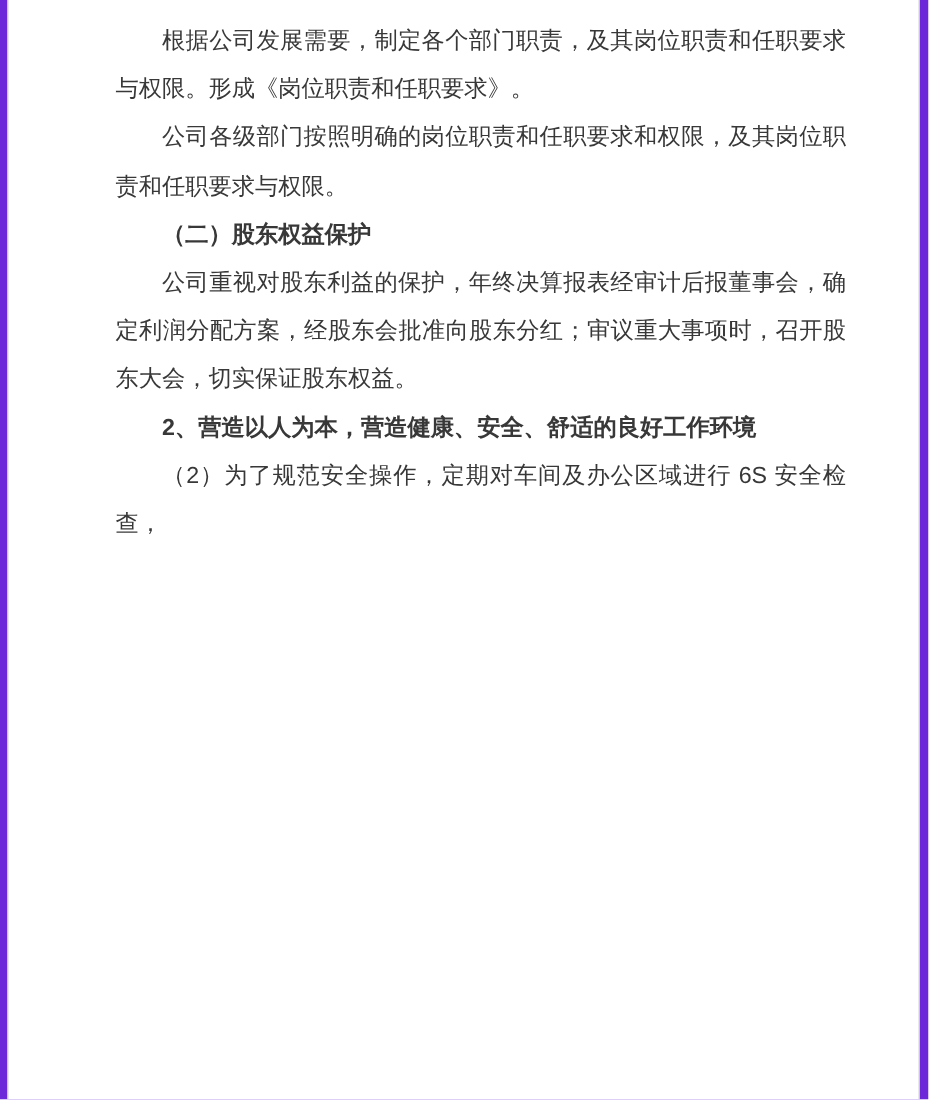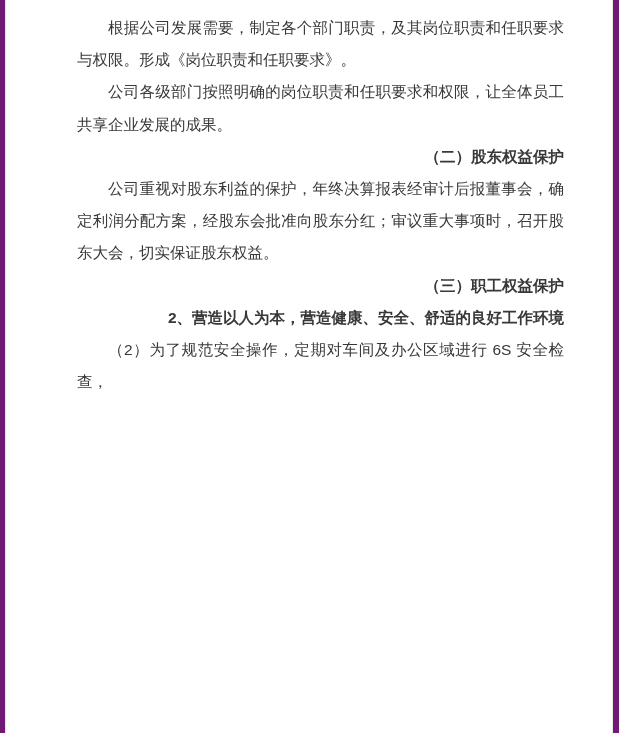--- a/index.html
+++ b/index.html
@@ -6,21 +6,21 @@
     margin: 0;
     padding: 0;
     background: #fdfdfd;
     font-family: "Liberation Sans", sans-serif;
   }
   .viewport {
     position: relative;
     width: 619px;
     height: 733px;
     overflow: hidden;
-    background: #701a75;
+    background: #6d28d9;
   }
   .page {
     position: absolute;
     left: 5px;
     top: 0;
     width: 608px;
     height: 733px;
     background: #ffffff;
     border-left: 1px solid #e9e9e9;
     border-right: 1px solid #e9e9e9;
@@ -35,32 +35,31 @@
   .content p {
     margin: 0;
     padding: 0;
     text-align: justify;
     text-justify: inter-ideograph;
     text-indent: 2em;
     word-break: break-all;
   }
   .content p.heading {
     font-weight: bold;
-    text-align: right;
+    text-align: left;
   }
 </style>
 </head>
 <body>
 
 <div class="viewport">
   <div class="page">
     <main class="content">
 
     <p class="body">根据公司发展需要，制定各个部门职责，及其岗位职责和任职要求与权限。形成《岗位职责和任职要求》。</p>
-        <p class="body">公司各级部门按照明确的岗位职责和任职要求和权限，让全体员工共享企业发展的成果。</p>
+        <p class="body">公司各级部门按照明确的岗位职责和任职要求和权限，及其岗位职责和任职要求与权限。</p>
         <p class="heading">（二）股东权益保护</p>
         <p class="body">公司重视对股东利益的保护，年终决算报表经审计后报董事会，确定利润分配方案，经股东会批准向股东分红；审议重大事项时，召开股东大会，切实保证股东权益。</p>
-        <p class="heading">（三）职工权益保护</p>
         <p class="heading">2、营造以人为本，营造健康、安全、舒适的良好工作环境</p>
         <p class="body">（2）为了规范安全操作，定期对车间及办公区域进行 6S 安全检查，</p>
       </main>
   </div>
 </div>
 
 </body></html>

